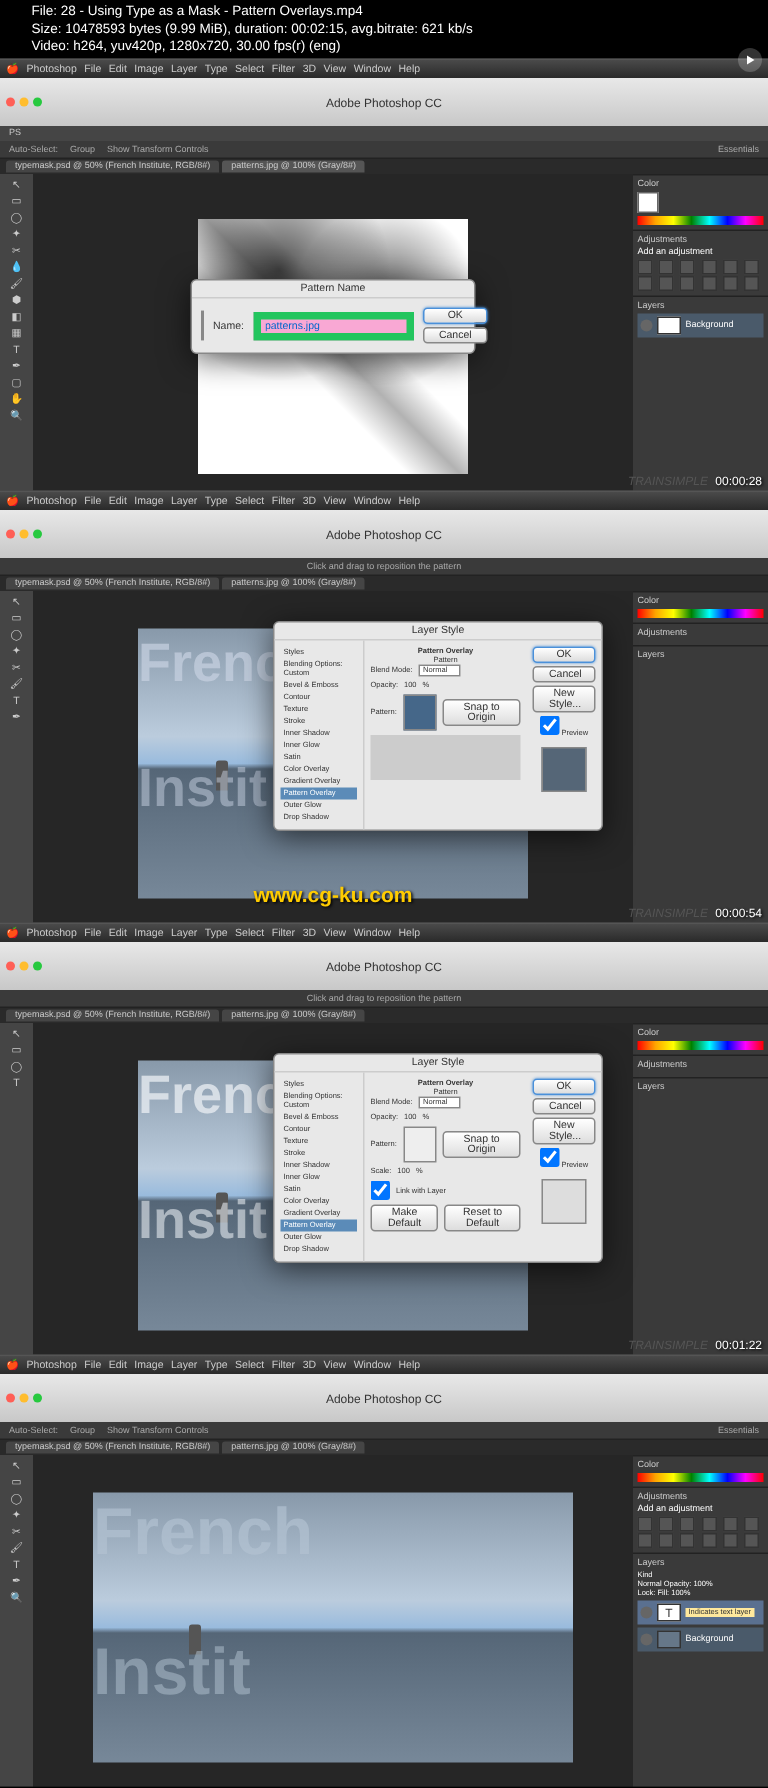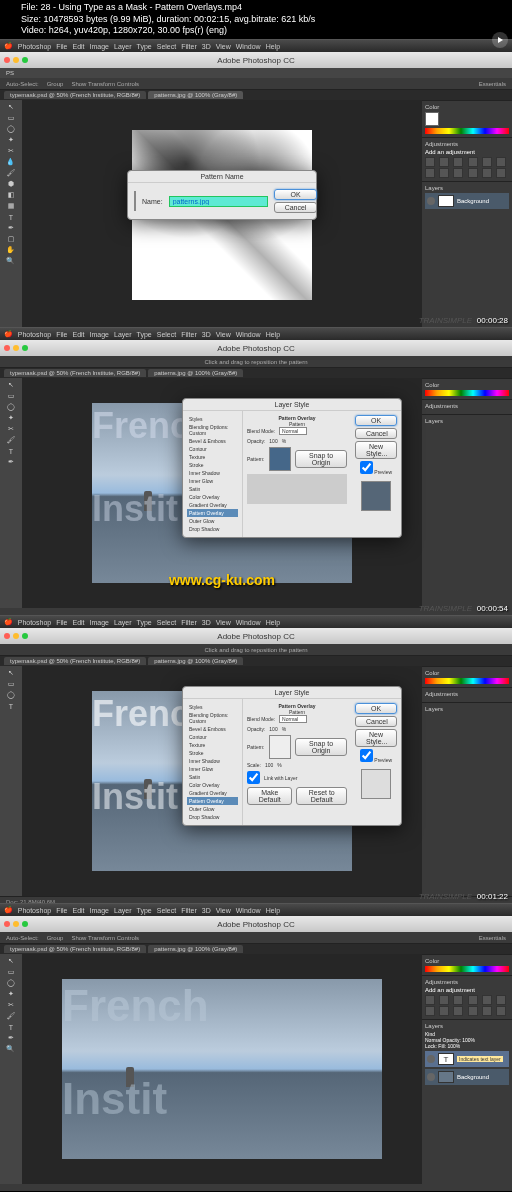--- a/index.html
+++ b/index.html
@@ -1,21 +1,21 @@
 <!DOCTYPE html>
 <html><head>
 <meta charset="utf-8">
 <style>
 *{margin:0;padding:0;box-sizing:border-box;font-family:Arial,sans-serif}
 body{background:#000;width:512px;color:#fff;font-size:8px}
 .metadata{padding:2px 21px;line-height:1.3;font-size:9px}
 .frame{position:relative;width:512px;height:288px;background:#3a3a3a;border-top:1px solid #555}
 .mac-bar{height:12px;background:linear-gradient(#4a4a4a,#2a2a2a);display:flex;align-items:center;padding:0 4px;gap:5px;font-size:7px}
 .mac-bar span{color:#ccc}
-.win-title{height:16px;background:linear-gradient(#e8e8e8,#c8c8c8);display:flex;align-items:center;justify-content:center;font-size:8px;color:#333;position:relative}
+.win-title{height:32px;background:linear-gradient(#e8e8e8,#c8c8c8);display:flex;align-items:center;justify-content:center;font-size:8px;color:#333;position:relative}
 .traffic{display:flex;gap:3px;position:absolute;left:4px}
 .dot{width:6px;height:6px;border-radius:50%}
 .dot.r{background:#ff5f56}.dot.y{background:#ffbd2e}.dot.g{background:#27c93f}
 .menu-row{height:10px;background:#454545;display:flex;align-items:center;padding:0 6px;gap:6px;font-size:6px;color:#ccc}
 .opts-row{height:12px;background:#3a3a3a;border-bottom:1px solid #222;display:flex;align-items:center;padding:0 6px;font-size:6px;color:#aaa;gap:8px}
 .tabs-row{height:10px;background:#2a2a2a;display:flex;align-items:center;padding:0 4px;font-size:6px;color:#ccc;gap:2px}
 .tab{background:#454545;padding:1px 6px;border-radius:2px 2px 0 0}
 .ws{display:flex;height:230px}
 .tools{width:22px;background:#454545;display:flex;flex-direction:column;align-items:center;padding:2px 0;gap:1px}
 .tool{width:18px;height:10px;display:flex;align-items:center;justify-content:center;color:#ccc;font-size:7px}
@@ -31,21 +31,21 @@
 .status{height:12px;background:#3a3a3a;border-top:1px solid #222;font-size:6px;color:#999;padding:2px 6px}
 .ts{position:absolute;bottom:2px;right:4px;color:#fff;font-size:8px;text-shadow:1px 1px 2px #000}
 .watermark{position:absolute;bottom:2px;right:40px;color:#555;font-size:8px;font-style:italic}
 .play-icon{position:absolute;top:-8px;right:4px;width:16px;height:16px;background:rgba(255,255,255,0.2);border-radius:50%;display:flex;align-items:center;justify-content:center}
 .play-icon::after{content:'';border-left:5px solid #fff;border-top:3px solid transparent;border-bottom:3px solid transparent;margin-left:1px}
 .img-pattern{width:180px;height:170px;background:#fff;position:relative}
 .scratch{width:100%;height:100%;background:radial-gradient(circle at 30% 20%,rgba(0,0,0,0.7),transparent 40%),radial-gradient(circle at 70% 30%,rgba(0,0,0,0.6),transparent 35%),linear-gradient(45deg,transparent 40%,rgba(0,0,0,0.3) 50%,transparent 60%)}
 .dialog{position:absolute;background:#e8e8e8;border:1px solid #888;border-radius:4px;box-shadow:0 4px 20px rgba(0,0,0,0.6);font-size:7px;color:#333}
 .dlg-title{text-align:center;padding:2px;font-size:7px;border-bottom:1px solid #ccc}
 .dlg-body{padding:6px;display:flex;align-items:center;gap:6px}
-.dlg-input{flex:1;background:#5eead4;border:1px solid #22c55e;padding:1px 3px;color:#06c;font-size:7px}
+.dlg-input{flex:1;background:#f9a8d4;border:5px solid #22c55e;padding:1px 3px;color:#06c;font-size:7px}
 .dlg-btns{display:flex;flex-direction:column;gap:2px}
 .dlg-btn{background:linear-gradient(#fff,#ddd);border:1px solid #888;border-radius:3px;padding:1px 10px;font-size:7px;text-align:center}
 .dlg-btn.primary{border-color:#4a90d9;box-shadow:0 0 2px #4a90d9}
 .layer-style{width:220px;top:20px;right:20px}
 .ls-body{display:flex;padding:0}
 .ls-left{width:60px;border-right:1px solid #ccc;padding:4px;font-size:5px}
 .ls-left div{padding:1px 2px;color:#333}
 .ls-left .sel{background:#5b8bb8;color:#fff}
 .ls-mid{flex:1;padding:4px;font-size:5px}
 .ls-right{width:50px;padding:4px;display:flex;flex-direction:column;gap:2px}

